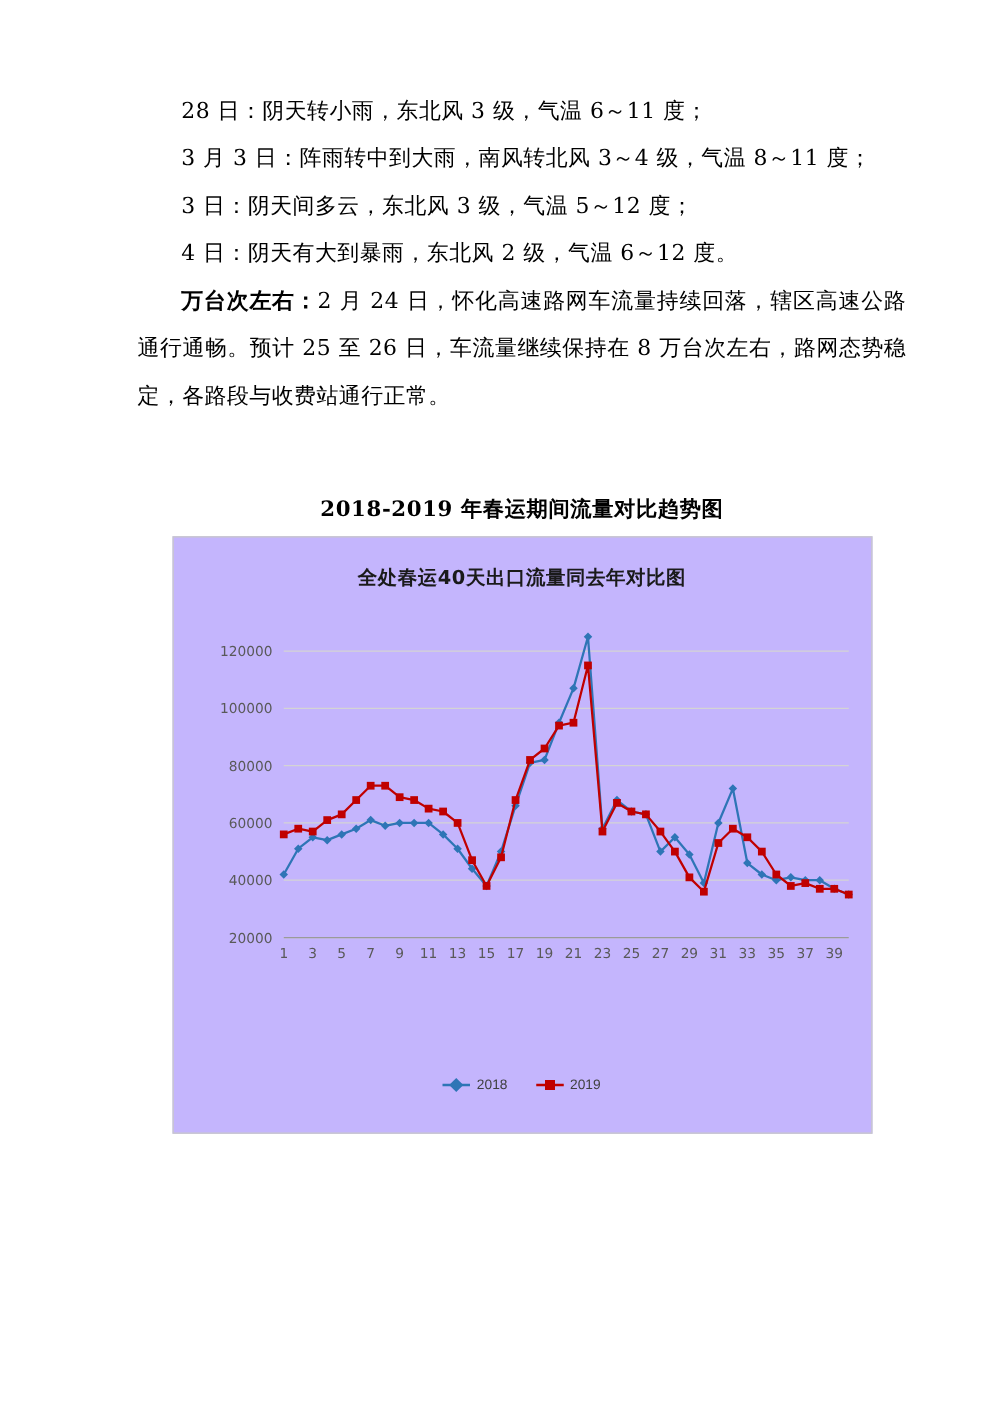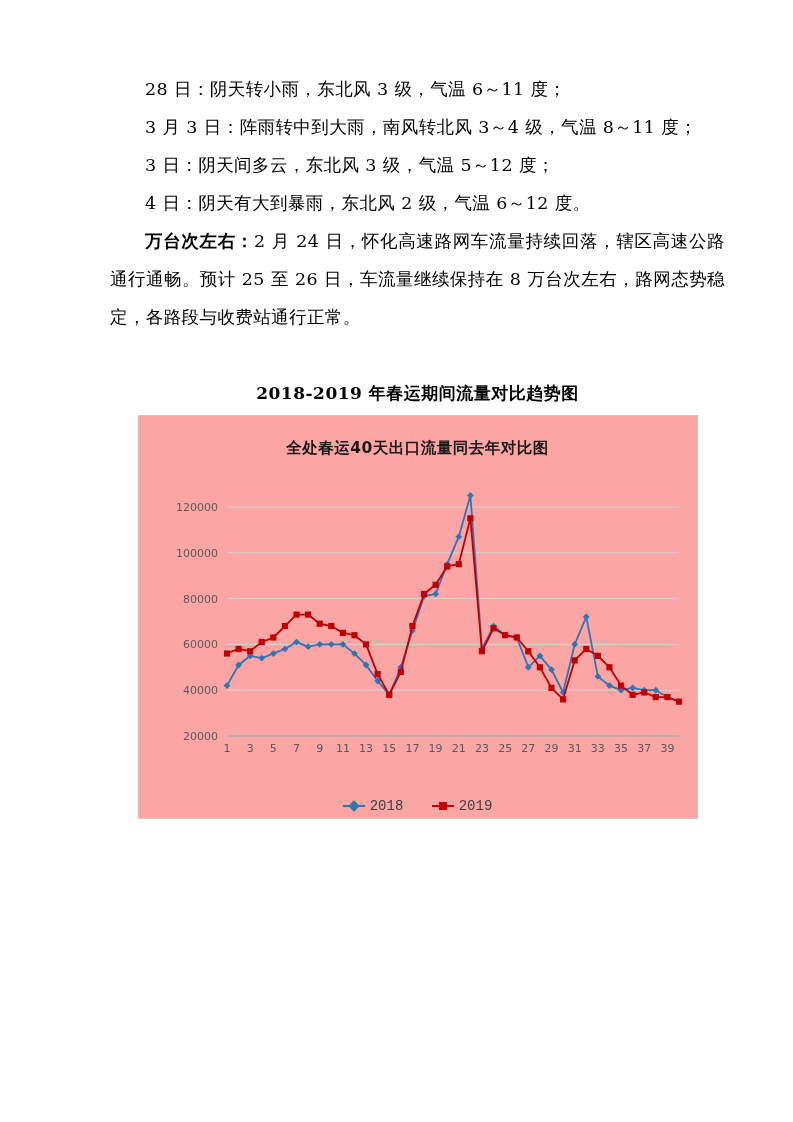--- a/index.html
+++ b/index.html
@@ -31,57 +31,57 @@
     text-align: justify;
   }
   .lead {
     font-weight: bold;
   }
   .chart-title {
     text-align: center;
     font-family: "DejaVu Serif", serif;
     font-weight: bold;
     font-size: 17px;
-    margin-top: 46px;
+    margin-top: 60px;
     margin-bottom: 10px;
     letter-spacing: 0.5px;
   }
   .chart-box {
     position: relative;
     margin: 0 auto;
     width: 560px;
-    height: 404px;
+    height: 478px;
     border: 1px solid #c8c8c8;
-    background: #fca5a5;
+    background: #c4b5fd;
     box-sizing: border-box;
   }
   .chart-inner-title {
     text-align: center;
     font-family: "DejaVu Sans", sans-serif;
     font-weight: bold;
     font-size: 15.5px;
     color: #1a1a1a;
     padding-top: 22px;
     letter-spacing: 0.5px;
   }
   .plot-wrap {
     position: absolute;
     left: 0;
     top: 0;
     width: 560px;
     height: 400px;
   }
   .legend {
     position: absolute;
-    bottom: 4px;
+    bottom: 32px;
     left: 0;
     width: 100%;
     text-align: center;
-    font-family: Liberation Mono, monospace;
-    font-size: 14px;
+    font-family: Liberation Sans, sans-serif;
+    font-size: 11px;
     color: #404040;
   }
   .legend-item {
     display: inline-block;
     margin: 0 10px;
     vertical-align: middle;
   }
   .legend-swatch {
     display: inline-block;
     width: 22px;

